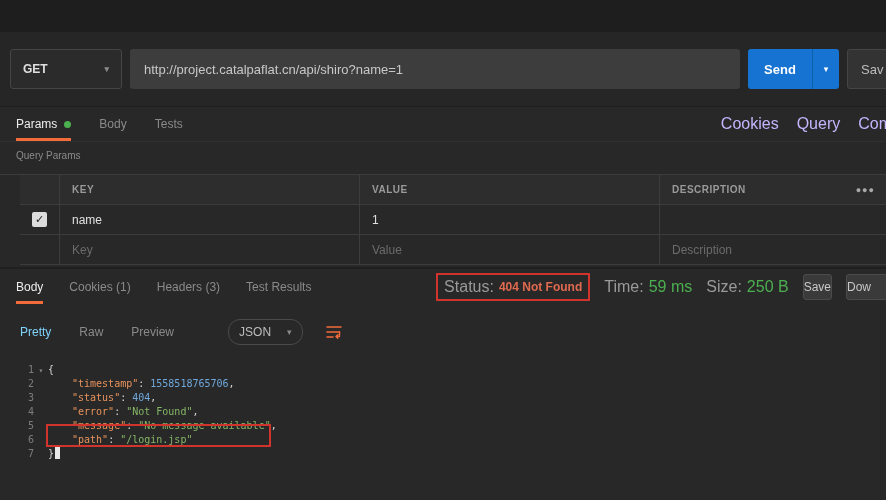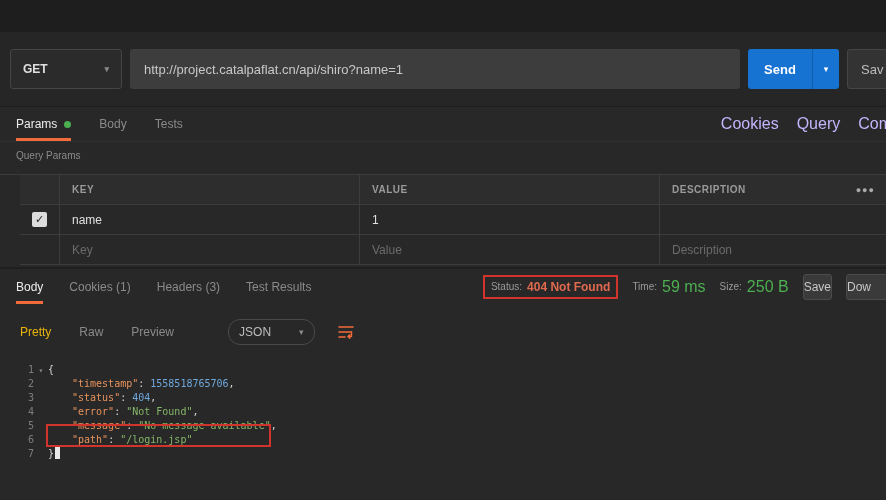--- a/index.html
+++ b/index.html
@@ -42,32 +42,32 @@
   .ph { width:100%; background:transparent; border:none; outline:none; color:#ddd; font-size:12px; font-family:"Liberation Sans",sans-serif; }
   .ph::placeholder { color:#6b6b6b; }
 
   
   .resphead { position:absolute; top:235px; left:0; right:0; height:37px; display:flex; align-items:stretch; padding-left:16px; border-top:2px solid #1f1f1f; }
   .rtab2 { display:flex; align-items:center; margin-right:26px; font-size:12px; color:#8a8a8a; cursor:pointer; white-space:nowrap; }
   .rtab2.active { color:#ededed; box-shadow:inset 0 -3px 0 #f26b3a; }
   .resp-meta { position:absolute; right:-18px; top:0; bottom:0; display:flex; align-items:center; gap:14px; }
   .status-wrap { position:relative; display:flex; align-items:center; gap:5px; padding:5px 8px; white-space:nowrap; }
   .redbox { position:absolute; left:0; top:0; right:0; bottom:0; border:2px solid #d0342c; pointer-events:none; }
-  .mlabel { color:#9a9a9a; font-size:10px; }
+  .mlabel { color:#9a9a9a; font-size:16px; }
   .status-val { color:#e06a4f; font-size:12px; font-weight:bold; }
   .meta-item { display:flex; align-items:center; gap:5px; white-space:nowrap; }
   .green { color:#4caf50; font-size:16px; }
   .btn { background:#3a3a3a; border:1px solid #4b4b4b; border-radius:3px; padding:5px 0; font-size:12px; color:#c8c8c8; cursor:pointer; white-space:nowrap; flex:none; }
   .dow { width:58px; }
 
   
   .vtoolbar { position:absolute; top:283px; left:0; right:0; height:34px; display:flex; align-items:center; padding-left:20px; }
   .vmode { margin-right:28px; font-size:12px; color:#8a8a8a; cursor:pointer; }
-  .vmode.active { color:#eab308; }
-  .fmt { margin-left:26px; height:26px; border:1px solid #4a4a4a; border-radius:12px; display:flex; align-items:center; gap:28px; padding:0 10px; font-size:12px; color:#bdbdbd; cursor:pointer; }
+  .vmode.active { color:#7dd3fc; }
+  .fmt { margin-left:26px; height:26px; border:1px solid #4a4a4a; border-radius:12px; display:flex; align-items:center; gap:16px; padding:0 10px; font-size:12px; color:#bdbdbd; cursor:pointer; }
   .wrapicon { margin-left:22px; display:flex; align-items:center; cursor:pointer; }
 
   
   .codearea { position:absolute; top:325px; left:0; right:0; bottom:0; padding-top:6px; font-family:"DejaVu Sans Mono", monospace; }
   .codeline { display:flex; height:14px; line-height:14px; font-size:10px; }
   .lnum { width:34px; flex:none; text-align:right; color:#7d7d7d; }
   .foldslot { width:14px; flex:none; text-align:center; }
   .fold { color:#8a8a8a; font-size:8px; cursor:pointer; }
   .ctext { white-space:pre; color:#d4d4d4; }
   .ind { padding-left:24px; }

